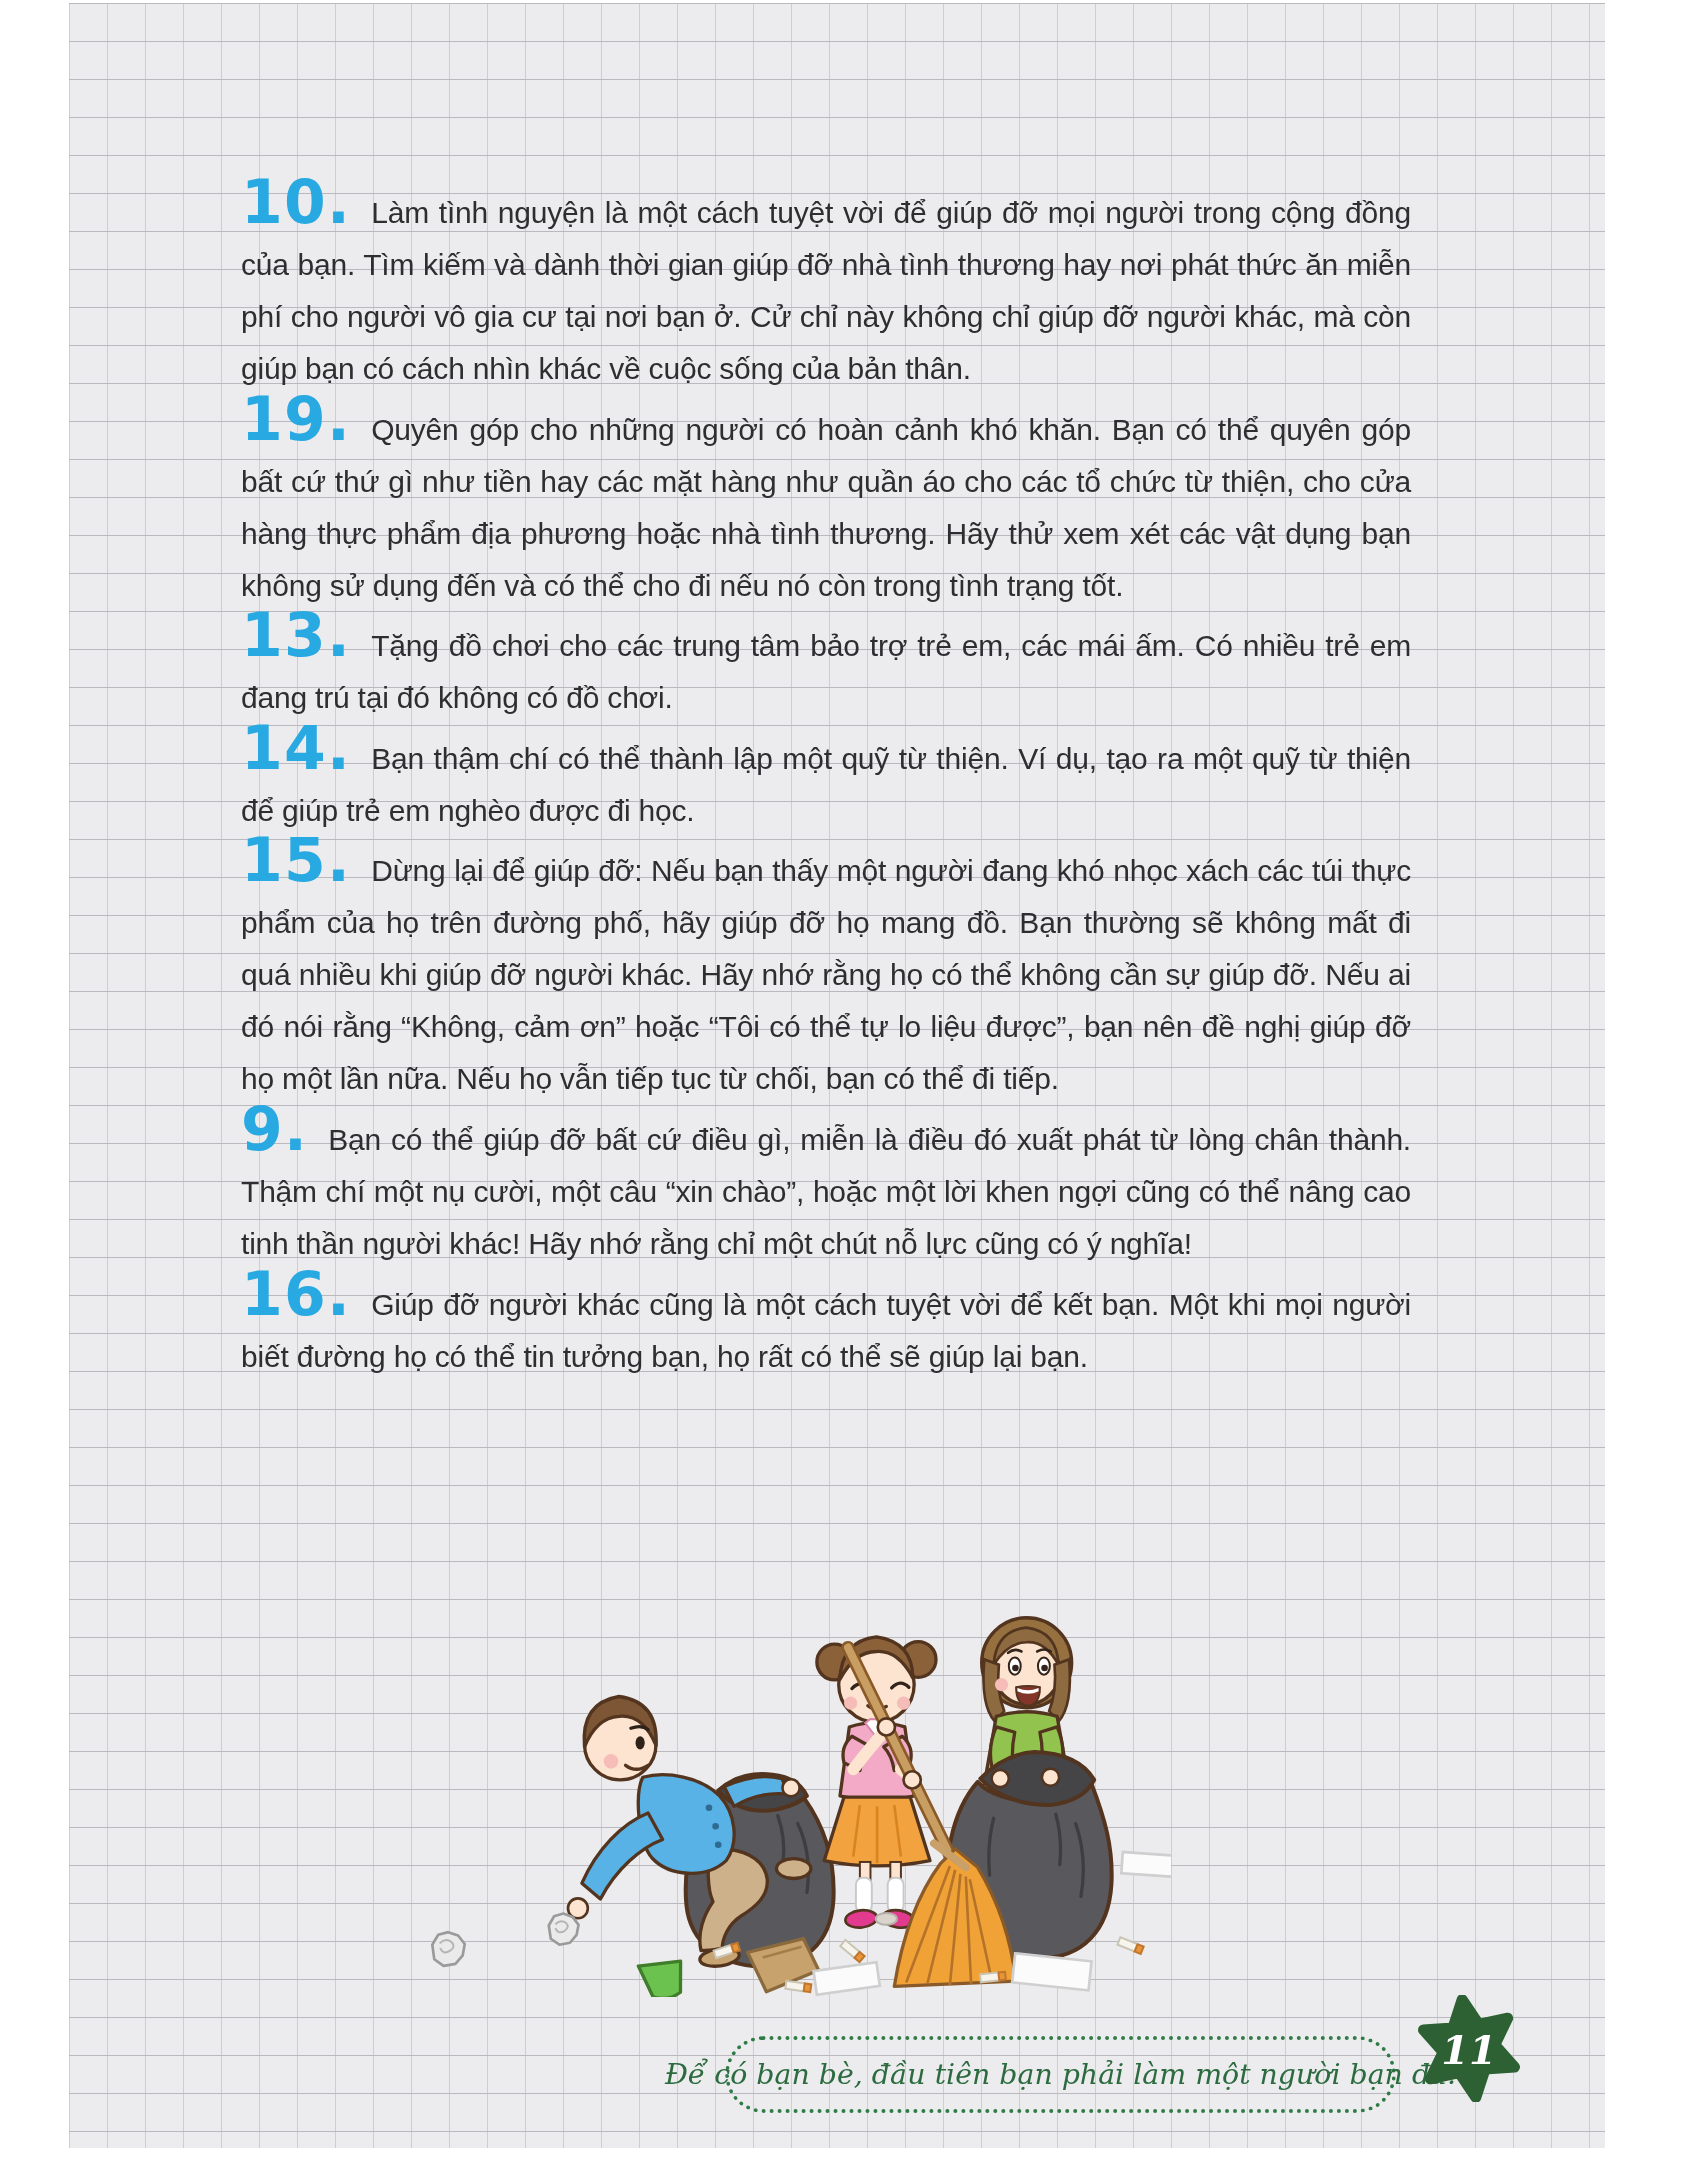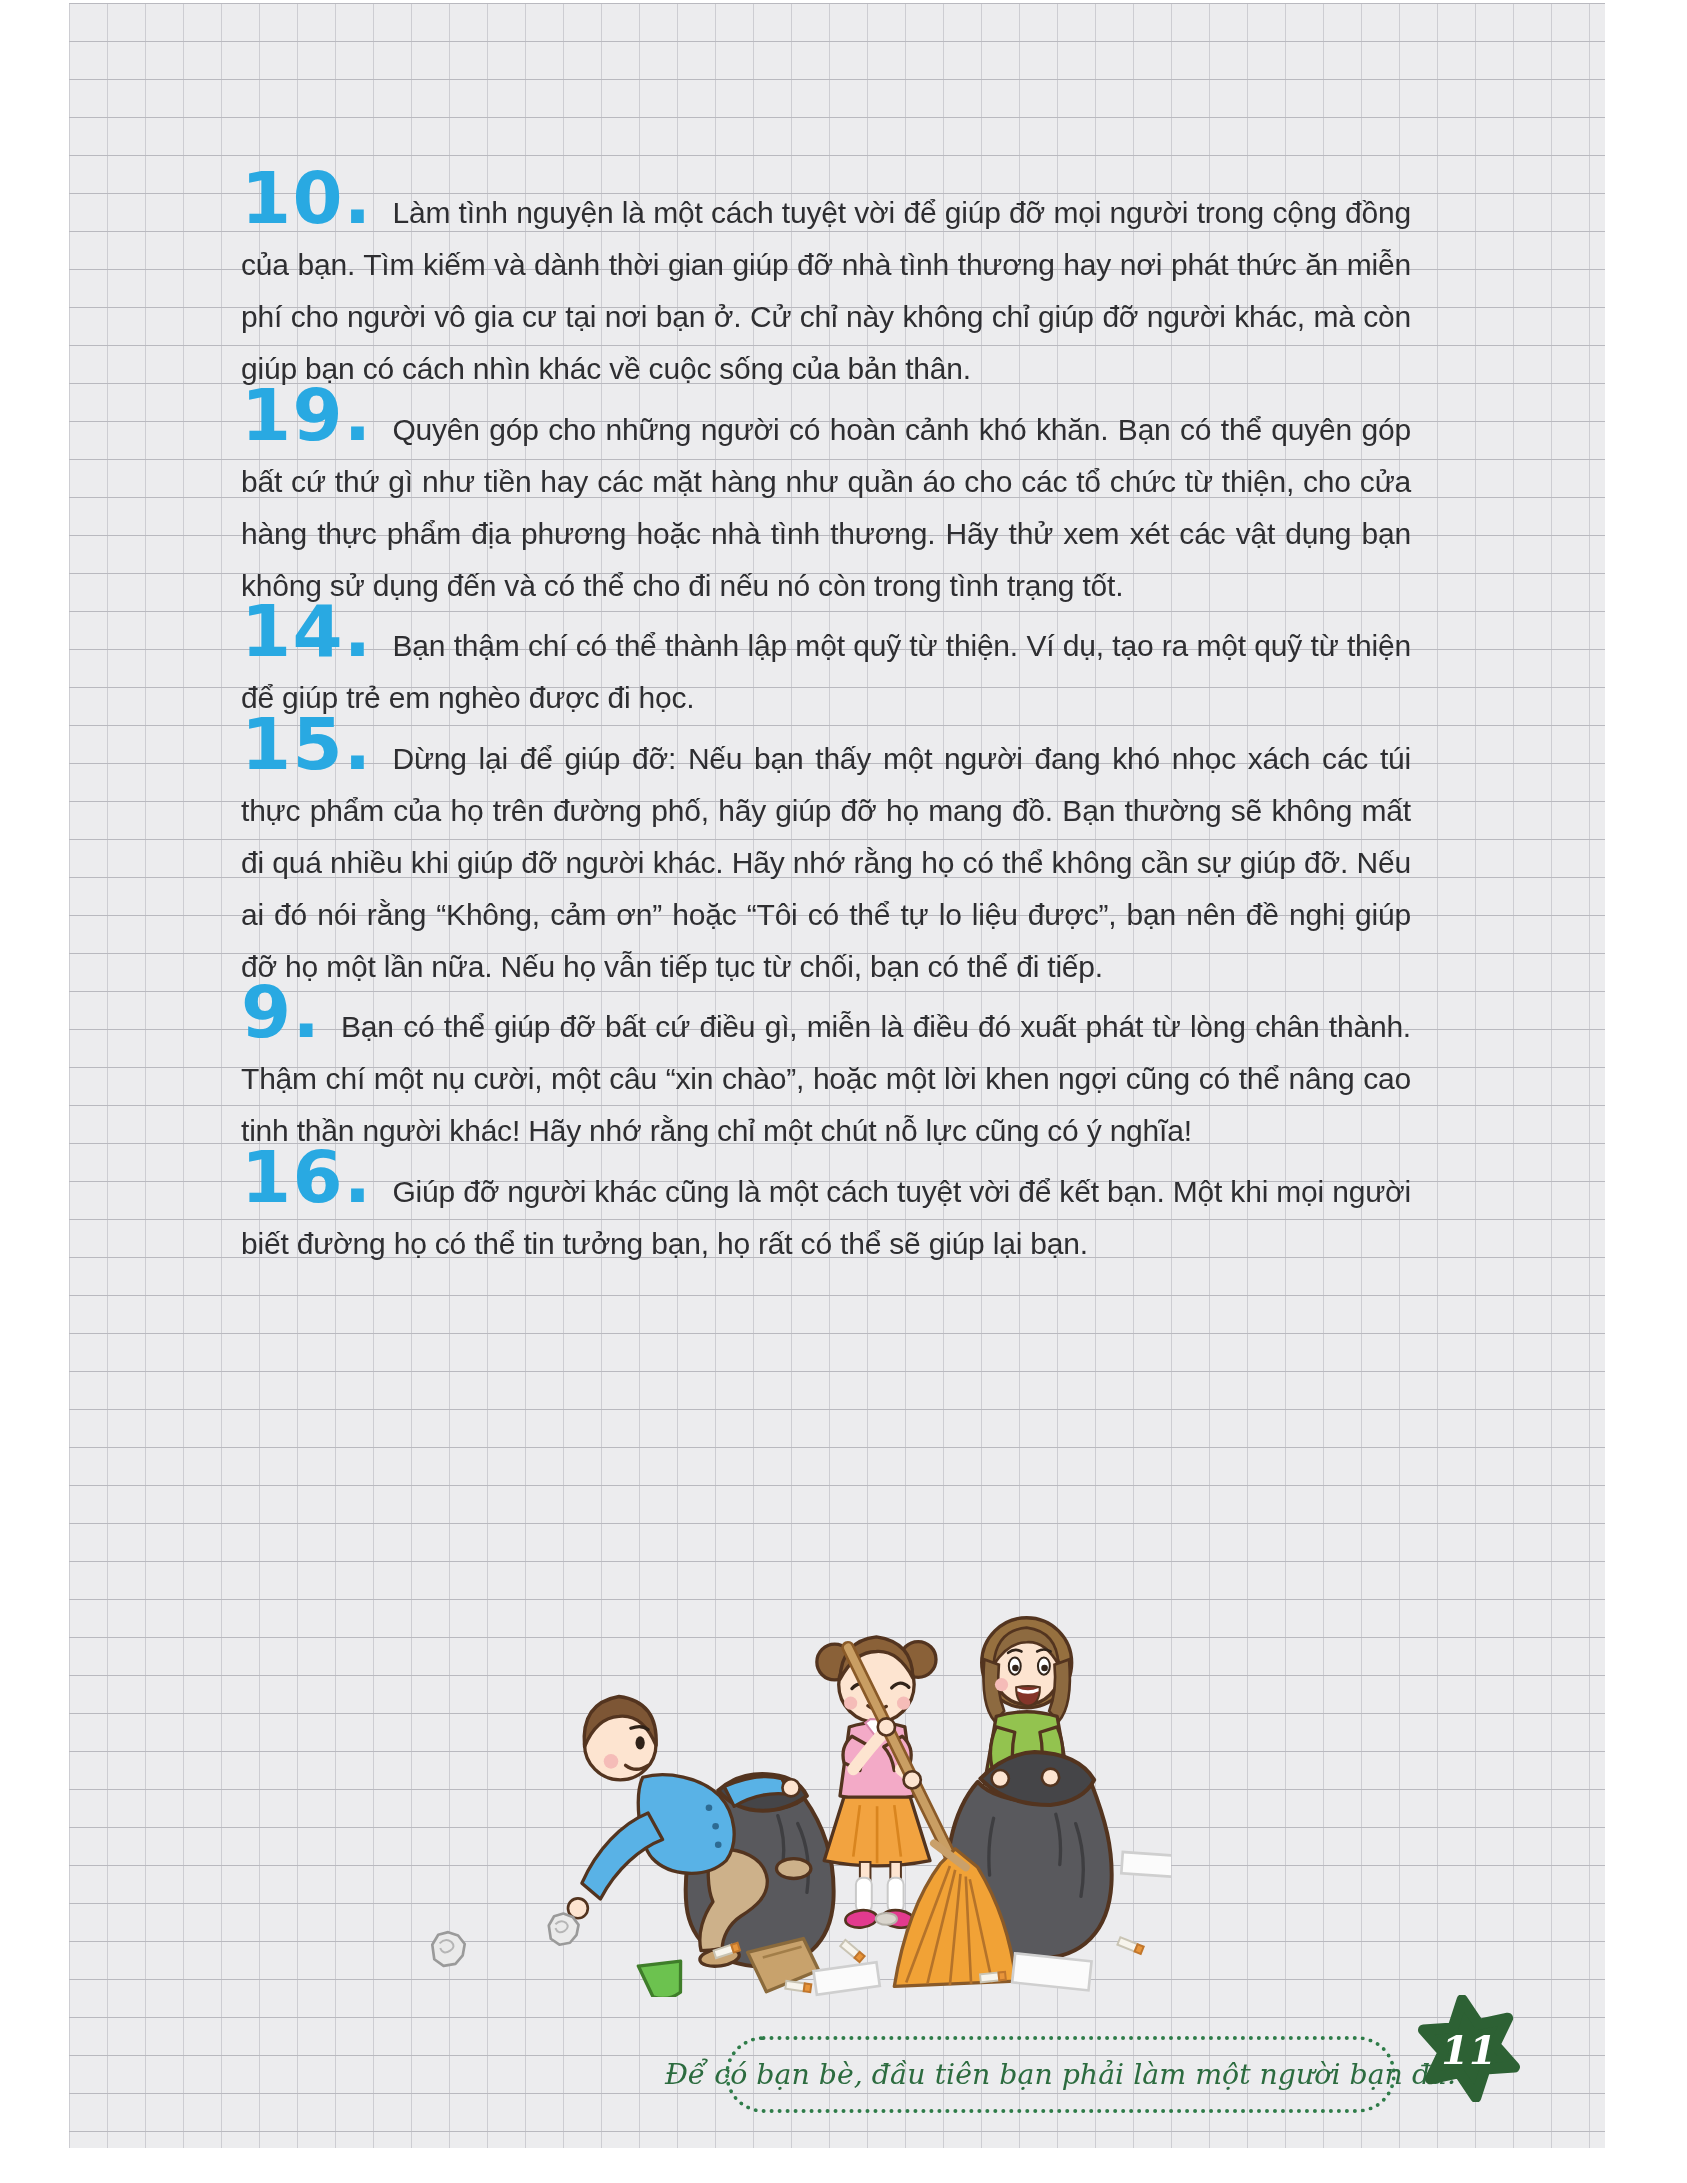--- a/index.html
+++ b/index.html
@@ -14,21 +14,21 @@
       repeating-linear-gradient(to bottom, #b9b9bf 0, #b9b9bf 1.3px, transparent 1.3px, transparent 38px),
       repeating-linear-gradient(to right, #cdcdd2 0, #cdcdd2 1.3px, transparent 1.3px, transparent 38px);
   }
   .content{position:absolute;left:241px;top:187px;width:1170px;}
   .item{
     margin:0 0 8.6px 0;text-align:justify;font-size:30px;line-height:52px;
     color:#2e2e31;letter-spacing:-0.2px;
   }
   .num{
     font-family:"DejaVu Sans", sans-serif;
-    font-size:72px;font-weight:800;color:#29a9e2;
+    font-size:60px;font-weight:800;color:#29a9e2;
     line-height:0;letter-spacing:1.3px;margin-right:20px;
   }
   .illustration{position:absolute;left:423px;top:1580px;width:748px;height:417px;}
   .footer-quote{
     position:absolute;left:725px;top:2036px;width:671px;height:77px;
     border:4px dotted #2f7c49;border-radius:132px;box-sizing:border-box;
     display:flex;align-items:center;justify-content:center;
   }
   .footer-quote .quote-text{
     font-family:"DejaVu Serif", serif;font-style:italic;font-size:28.4px;
@@ -41,20 +41,21 @@
   }
 </style>
 </head>
 <body>
 
 <div class="grid-paper"></div>
 
 <div class="content">
   <p class="item"><span class="num">10.</span><span>Làm tình nguyện là một cách tuyệt vời để giúp đỡ mọi người trong cộng đồng của bạn. Tìm kiếm và dành thời gian giúp đỡ nhà tình thương hay nơi phát thức ăn miễn phí cho người vô gia cư tại nơi bạn ở. Cử chỉ này không chỉ giúp đỡ người khác, mà còn giúp bạn có cách nhìn khác về cuộc sống của bản thân.</span></p>
   <p class="item"><span class="num">19.</span><span>Quyên góp cho những người có hoàn cảnh khó khăn. Bạn có thể quyên góp bất cứ thứ gì như tiền hay các mặt hàng như quần áo cho các tổ chức từ thiện, cho cửa hàng thực phẩm địa phương hoặc nhà tình thương. Hãy thử xem xét các vật dụng bạn không sử dụng đến và có thể cho đi nếu nó còn trong tình trạng tốt.</span></p>
+  <p class="item"><span class="num">13.</span><span>Tặng đồ chơi cho các trung tâm bảo trợ trẻ em, các mái ấm. Có nhiều trẻ em đang trú tại đó không có đồ chơi.</span></p>
   <p class="item"><span class="num">14.</span><span>Bạn thậm chí có thể thành lập một quỹ từ thiện. Ví dụ, tạo ra một quỹ từ thiện để giúp trẻ em nghèo được đi học.</span></p>
   <p class="item"><span class="num">15.</span><span>Dừng lại để giúp đỡ: Nếu bạn thấy một người đang khó nhọc xách các túi thực phẩm của họ trên đường phố, hãy giúp đỡ họ mang đồ. Bạn thường sẽ không mất đi quá nhiều khi giúp đỡ người khác. Hãy nhớ rằng họ có thể không cần sự giúp đỡ. Nếu ai đó nói rằng “Không, cảm ơn” hoặc “Tôi có thể tự lo liệu được”, bạn nên đề nghị giúp đỡ họ một lần nữa. Nếu họ vẫn tiếp tục từ chối, bạn có thể đi tiếp.</span></p>
   <p class="item"><span class="num">9.</span><span>Bạn có thể giúp đỡ bất cứ điều gì, miễn là điều đó xuất phát từ lòng chân thành. Thậm chí một nụ cười, một câu “xin chào”, hoặc một lời khen ngợi cũng có thể nâng cao tinh thần người khác! Hãy nhớ rằng chỉ một chút nỗ lực cũng có ý nghĩa!</span></p>
   <p class="item"><span class="num">16.</span><span>Giúp đỡ người khác cũng là một cách tuyệt vời để kết bạn. Một khi mọi người biết đường họ có thể tin tưởng bạn, họ rất có thể sẽ giúp lại bạn.</span></p>
 </div>
 
 <svg class="illustration" viewBox="0 0 1130 630" xmlns="http://www.w3.org/2000/svg">
 
   <g>
     <path d="M452,322 C410,360 392,430 398,492 C404,548 448,582 510,584 C576,586 616,548 620,484 C623,424 606,372 576,330 C546,352 488,354 452,322 Z" fill="#59595d" stroke="#53341f" stroke-width="6" stroke-linejoin="round"></path>

